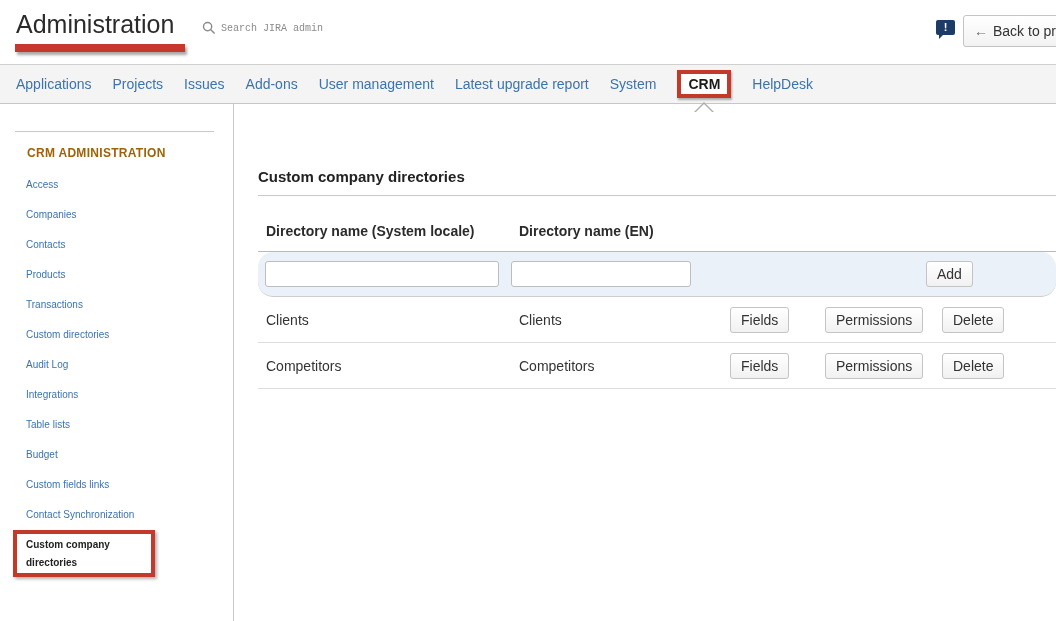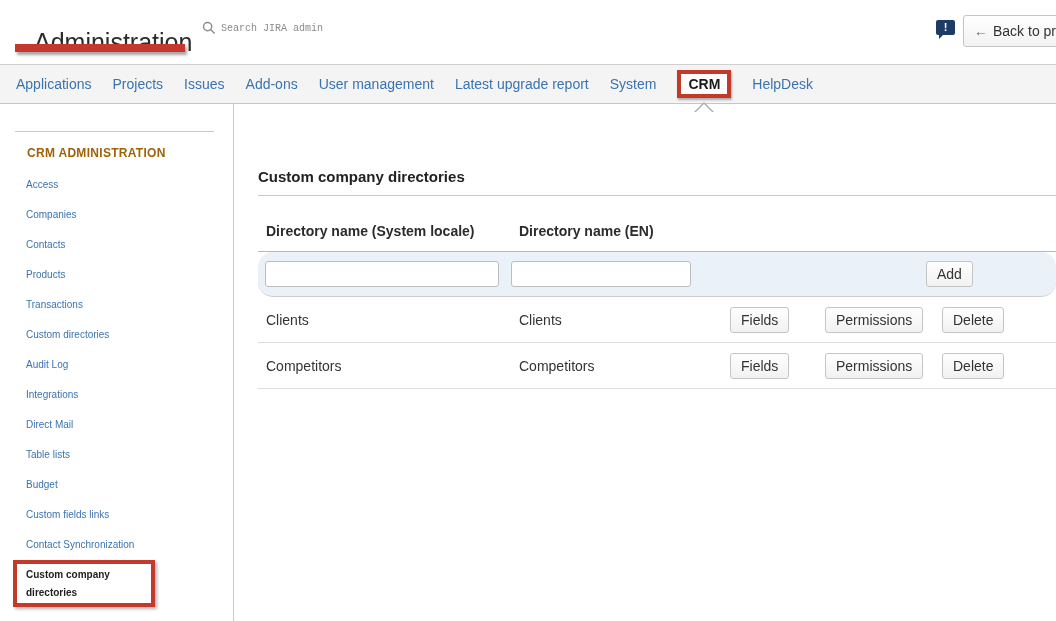--- a/index.html
+++ b/index.html
@@ -6,21 +6,21 @@
   html, body { margin:0; padding:0; }
   body {
     width:1056px; height:621px; overflow:hidden; position:relative;
     background:#ffffff; color:#333;
     font-family:"Liberation Sans", sans-serif; font-size:14px;
   }
   a { text-decoration:none; }
 
   
   .admin-header { position:relative; height:64px; background:#fff; }
-  .page-title { position:absolute; left:16px; top:10px; margin:18px;
+  .page-title { position:absolute; left:16px; top:10px; margin:0;
     font-size:25px; font-weight:500; color:#2b2b2b; }
   .red-underline { position:absolute; left:15px; top:44px; width:170px; height:8px;
     background:#c8372d; box-shadow:2px 3px 3px rgba(0,0,0,0.35); }
   .admin-search { position:absolute; left:202px; top:21px; display:flex; align-items:center; }
   .search-icon { margin-right:5px; display:inline-flex; }
   .search-input { border:none; outline:none; background:transparent; width:150px;
     font-family:Liberation Mono, monospace; font-size:10px; color:#1d4ed8; padding:0; }
   .search-input::placeholder { color:#8a8a8a; opacity:1; }
   .notif { position:absolute; left:936px; top:20px; width:19px; height:15px;
     background:#1d3c65; border-radius:2px; color:#fff; font-size:11px;
@@ -137,21 +137,20 @@
     <div class="sidebar-title">CRM ADMINISTRATION</div>
     <ul class="side-list" id="side-list">
         <li class="side-item"><a href="#">Access</a></li>
         <li class="side-item"><a href="#">Companies</a></li>
         <li class="side-item"><a href="#">Contacts</a></li>
         <li class="side-item"><a href="#">Products</a></li>
         <li class="side-item"><a href="#">Transactions</a></li>
         <li class="side-item"><a href="#">Custom directories</a></li>
         <li class="side-item"><a href="#">Audit Log</a></li>
         <li class="side-item"><a href="#">Integrations</a></li>
-        <li class="side-item"><a href="#">Direct Mail</a></li>
         <li class="side-item"><a href="#">Table lists</a></li>
         <li class="side-item"><a href="#">Budget</a></li>
         <li class="side-item"><a href="#">Custom fields links</a></li>
         <li class="side-item"><a href="#">Contact Synchronization</a></li>
         <li class="side-item active">
           <div class="side-box">
             <a href="#">Custom company directories</a>
           </div>
         </li>
       </ul>

